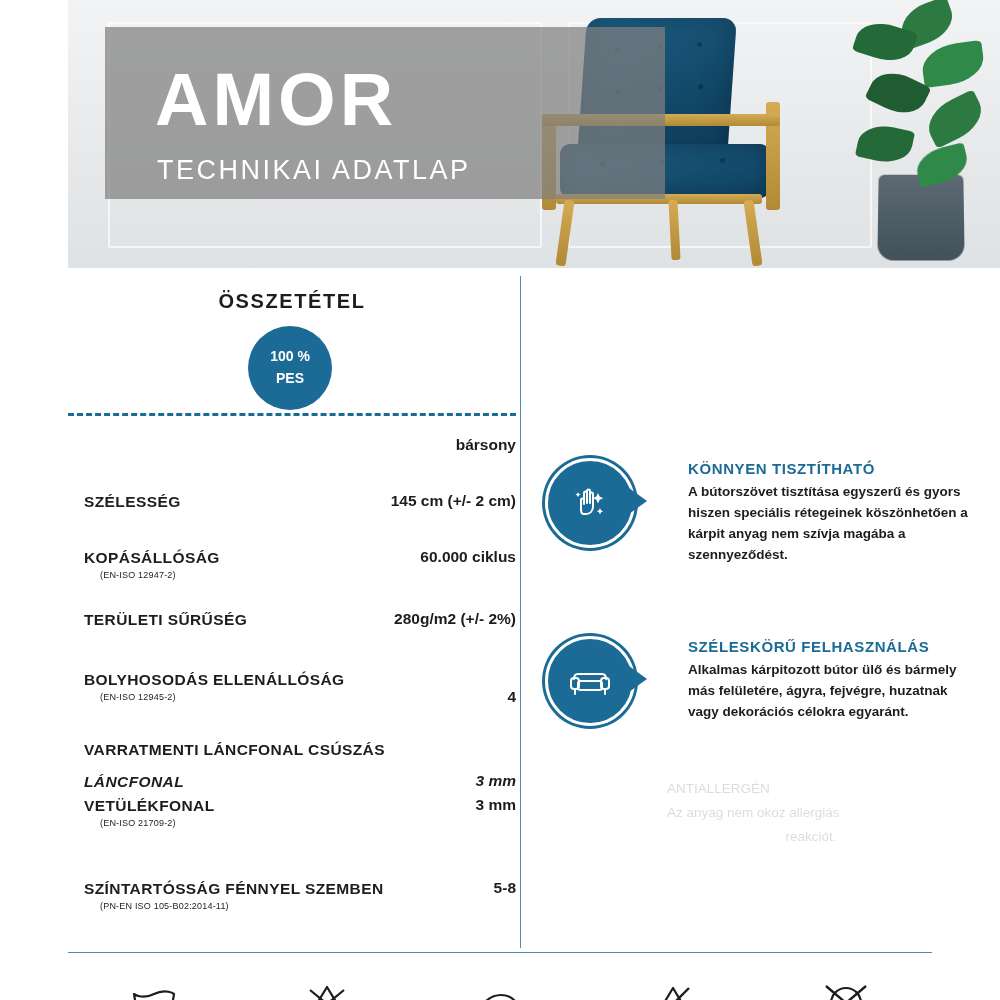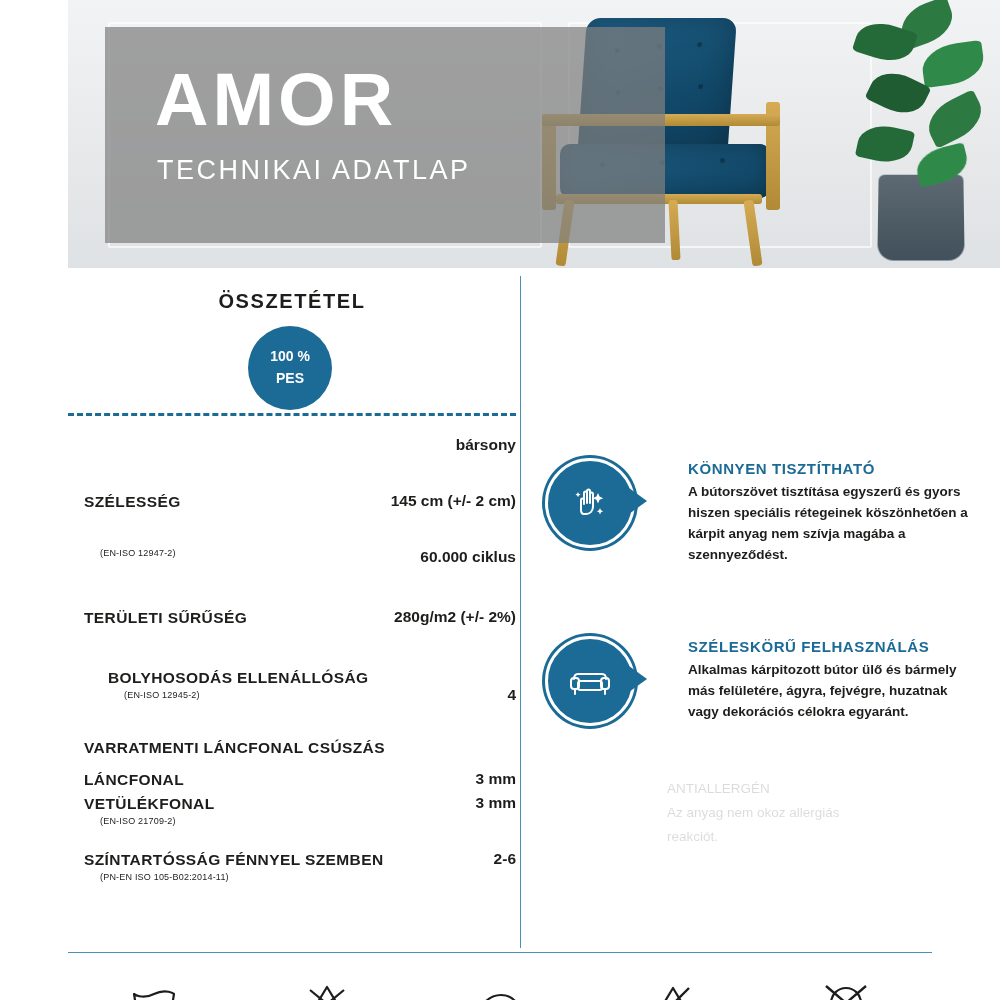--- a/index.html
+++ b/index.html
@@ -96,21 +96,21 @@
   .gold {
     position: absolute;
     background: linear-gradient(180deg,#d5ab54 0%, #b08a36 100%);
     border-radius: 3px;
   }
 
   
   .title-block {
     position: absolute;
     left: 105px; top: 27px;
-    width: 560px; height: 216px;
+    width: 560px; height: 172px;
     background: rgba(128,128,128,0.72);
   }
   .title-main {
     position: absolute;
     left: 50px; top: 36px;
     font-size: 74px;
     font-weight: bold;
     letter-spacing: 4px;
     color: #ffffff;
     line-height: 1;
@@ -395,54 +395,55 @@
         <div class="spec-row">
           <div class="spec-value">bársony</div>
         </div>
 
         <div class="spec-row">
           <div class="spec-label">SZÉLESSÉG</div>
           <div class="spec-value">145 cm (+/- 2 cm)</div>
         </div>
 
         <div class="spec-row" style="margin-bottom:30px;">
+          <div class="spec-label">KOPÁSÁLLÓSÁG</div>
           <div class="spec-note">(EN-ISO 12947-2)</div>
           <div class="spec-value">60.000 ciklus</div>
         </div>
 
         <div class="spec-row" style="margin-bottom:30px;">
           <div class="spec-label">TERÜLETI SŰRŰSÉG</div>
           <div class="spec-value">280g/m2 (+/- 2%)</div>
         </div>
 
-        <div class="spec-row" style="margin-bottom:38px;margin-left:24px;">
+        <div class="spec-row" style="margin-bottom:38px;">
           <div class="spec-label">BOLYHOSODÁS ELLENÁLLÓSÁG</div>
           <div class="spec-note">(EN-ISO 12945-2)</div>
           <div class="spec-value mid">4</div>
         </div>
 
         <div class="spec-row" style="margin-bottom:2px;">
           <div class="spec-label">VARRATMENTI LÁNCFONAL CSÚSZÁS</div>
         </div>
 
-        <div class="spec-row" style="margin-bottom:2px; min-height:22px;">
+        <div class="spec-row" style="margin-bottom:2px; min-height:22px;font-style:italic;">
           <div class="spec-label">LÁNCFONAL</div>
           <div class="spec-value">3 mm</div>
         </div>
 
-        <div class="spec-row" style="margin-bottom:24px; min-height:24px;">
+        <div class="spec-row" style="margin-bottom:51px; min-height:24px;">
           <div class="spec-label">VETÜLÉKFONAL</div>
           <div class="spec-note">(EN-ISO 21709-2)</div>
           <div class="spec-value">3 mm</div>
         </div>
 
         <div class="spec-row">
           <div class="spec-label">SZÍNTARTÓSSÁG FÉNNYEL SZEMBEN</div>
           <div class="spec-note">(PN-EN ISO 105-B02:2014-11)</div>
-          <div class="spec-value">2-6</div>
+          <div class="spec-value">5-8</div>
         </div>
 
       </div>
     </div>
 
     <div class="right-col">
 
       <div class="feature" style="top:190px;">
         <div class="feature-icon-wrap">
           <div class="feature-icon">
@@ -476,21 +477,21 @@
           <div class="feature-arrow"></div>
         </div>
         <div class="feature-body">
           <div class="feature-title">SZÉLESKÖRŰ FELHASZNÁLÁS</div>
           <div class="feature-text">Alkalmas kárpitozott bútor ülő és bármely más felületére, ágyra, fejvégre, huzatnak vagy dekorációs célokra egyaránt.</div>
         </div>
       </div>
 
       <div class="feature-faded" style="top:510px;">ANTIALLERGÉN</div>
       <div class="feature-faded" style="top:534px;">Az anyag nem okoz allergiás</div>
-      <div class="feature-faded" style="top:558px;">reakciót.</div>
+      <div class="feature-faded" style="top:558px;text-align:center;">reakciót.</div>
     </div>
 
     <div class="care-divider"></div>
     <div class="care-row">
 
       <div class="care-item">
         <svg width="56" height="46" viewBox="0 0 56 46">
           <path d="M8 14 C8 14 16 20 28 14 C40 8 48 14 48 14 L44 38 C44 40 42 41 40 41 L16 41 C14 41 12 40 12 38 Z" fill="none" stroke="#1d1d1b" stroke-width="2.2" stroke-linejoin="round"></path>
           <text x="28" y="34" font-family="'Liberation Sans', sans-serif" font-size="12" font-weight="bold" text-anchor="middle" fill="#1d1d1b">30°</text>
         </svg>

